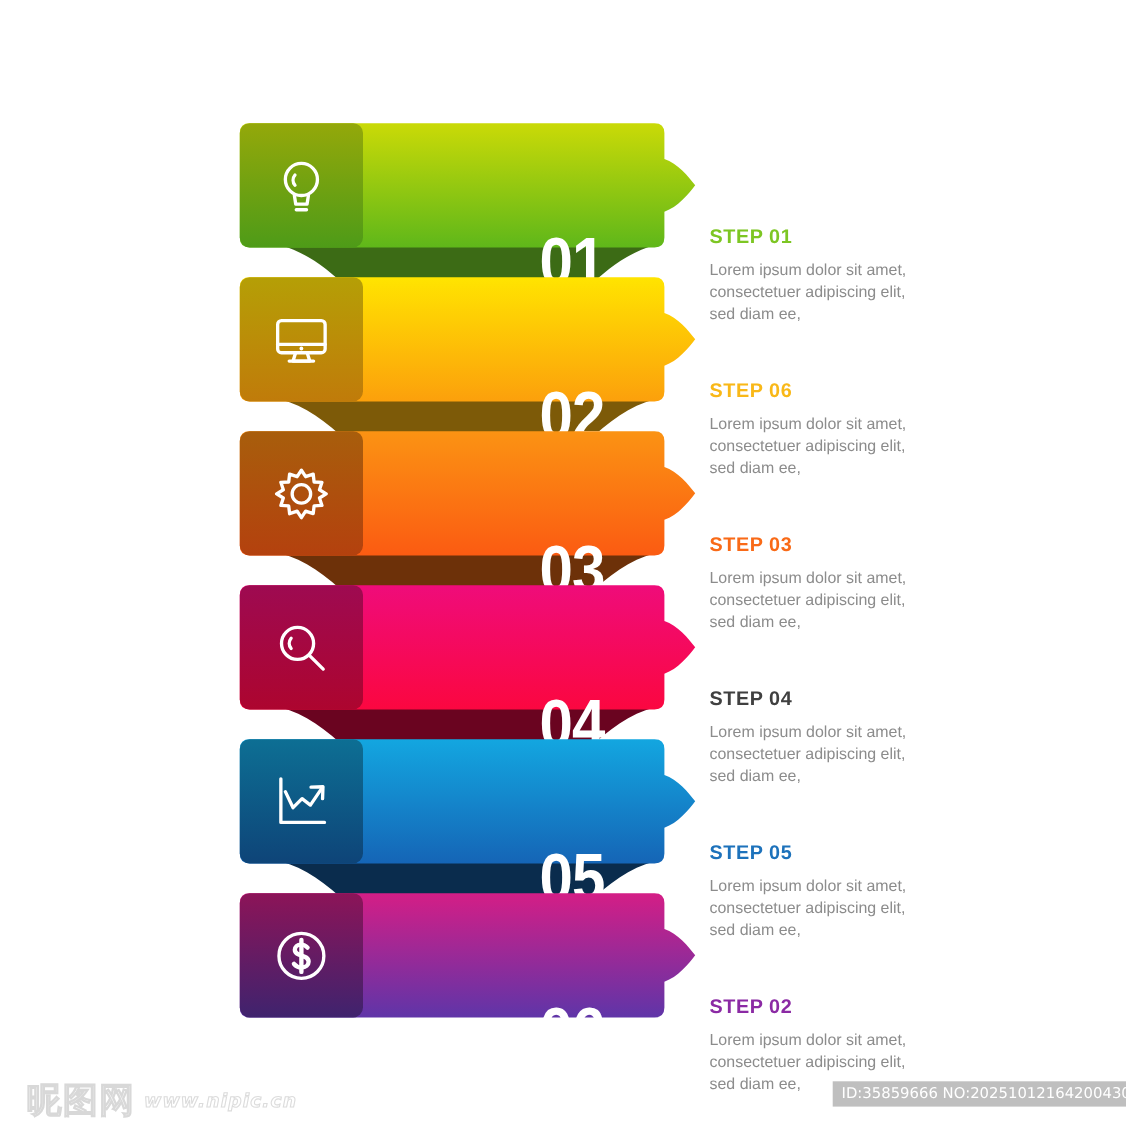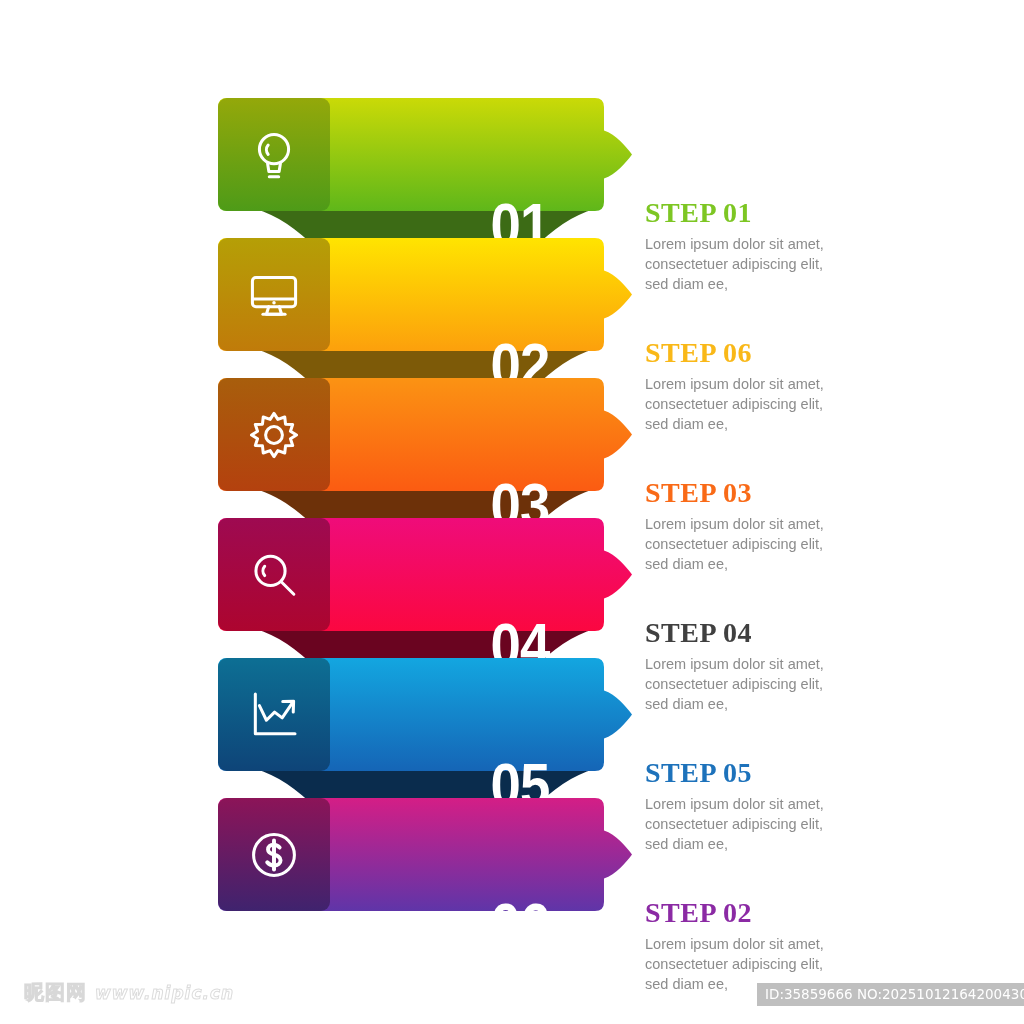--- a/index.html
+++ b/index.html
@@ -11,21 +11,21 @@
     height: 1024px;
     background: #ffffff;
     font-family: "Liberation Sans", sans-serif;
     overflow: hidden;
     position: relative;
   }
 
   #infographic {
     position: absolute;
     left: 0;
-    top: 2px;
+    top: 16px;
     width: 1024px;
     height: 940px;
   }
 
   .step-row {
     position: absolute;
     left: 0;
     width: 1024px;
     height: 140px;
   }
@@ -59,26 +59,26 @@
   }
 
   
   .step-text {
     position: absolute;
     left: 645px;
     top: 92px;
     width: 260px;
   }
   .step-title {
-    font-family: Liberation Serif, serif;
+    font-family: Liberation Sans, sans-serif;
     font-weight: bold;
-    font-size: 28px;
+    font-size: 18px;
     letter-spacing: 0.5px;
     line-height: 30px;
-    margin: 16px 0 6px 0;
+    margin: 4px 0 6px 0;
     white-space: nowrap;
   }
   .step-desc {
     font-family: "Liberation Sans", sans-serif;
     font-size: 14.5px;
     line-height: 20px;
     color: #8c8c8c;
     margin: 0;
     width: 180px;
   }
@@ -104,21 +104,21 @@
     position: absolute;
     left: 24px;
     top: 979px;
     display: flex;
     align-items: center;
     gap: 8px;
     opacity: 1;
   }
   #watermark .wm-cn {
     font-family: "DejaVu Sans", sans-serif;
-    font-size: 20px;
+    font-size: 32px;
     font-weight: bold;
     color: #ffffff;
     -webkit-text-stroke: 1px #d8d8d8;
     letter-spacing: 1px;
   }
   #watermark .wm-url {
     font-family: "DejaVu Sans", sans-serif;
     font-size: 17px;
     font-weight: bold;
     font-style: italic;

